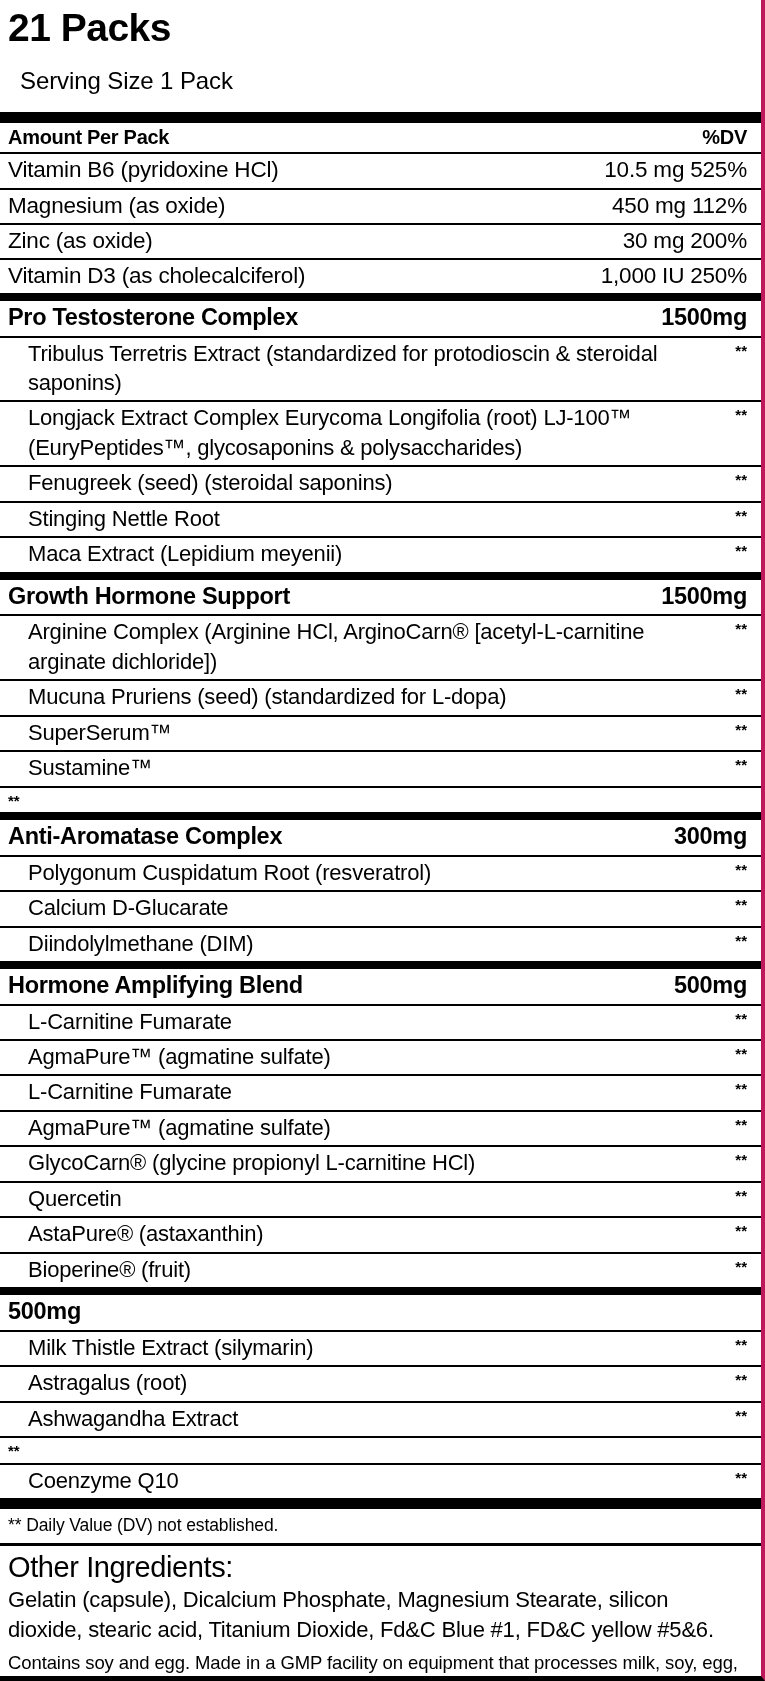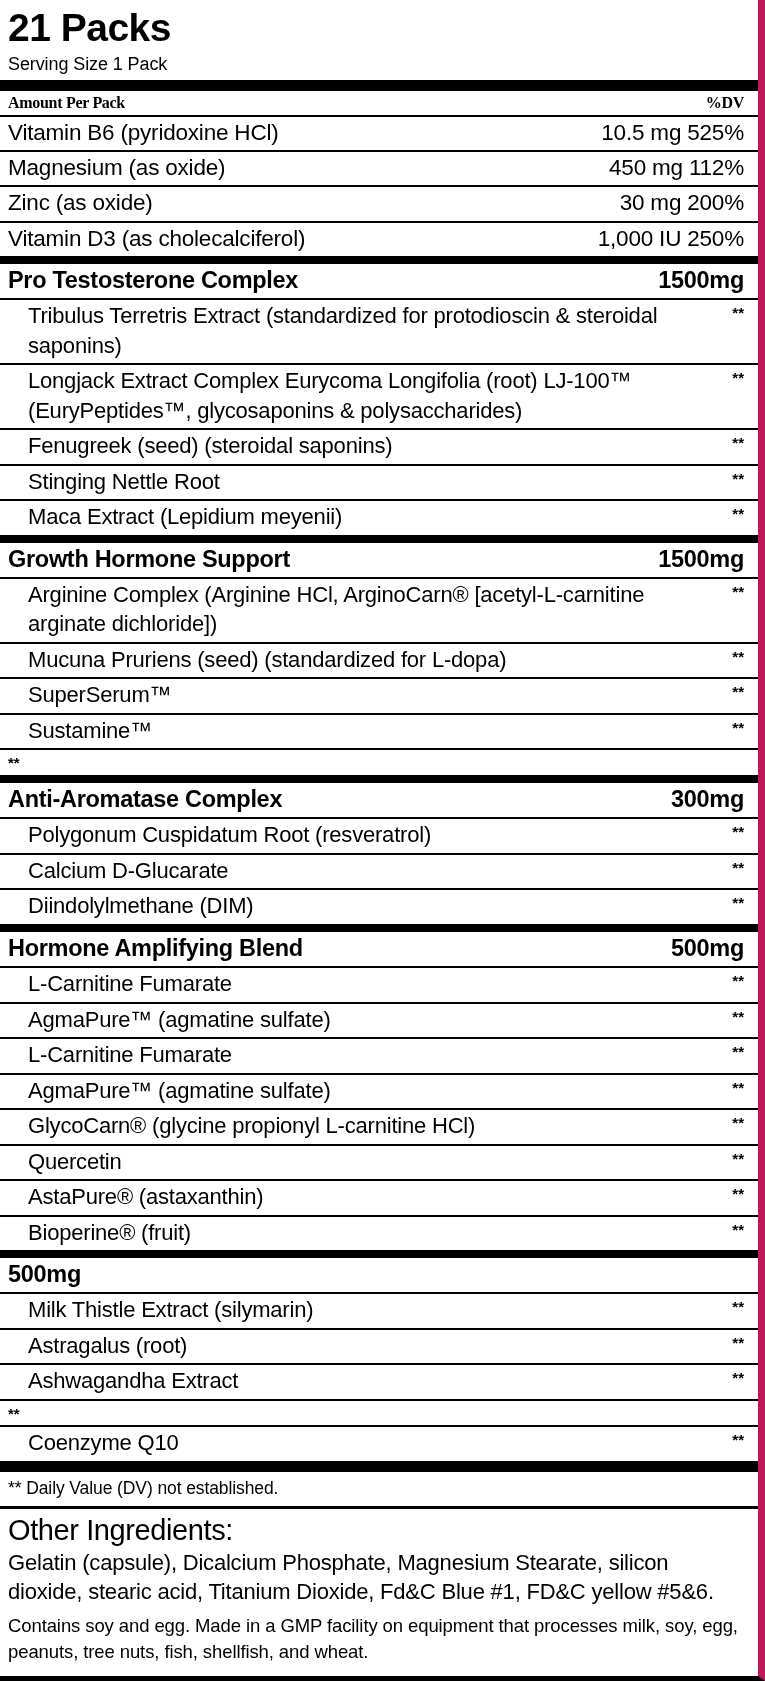--- a/index.html
+++ b/index.html
@@ -11,43 +11,43 @@
     font-family: "Liberation Sans", sans-serif;
     color: #000000;
     -webkit-font-smoothing: none;
   }
   .label {
     position: relative;
     width: 765px;
     height: 1681px;
     box-sizing: border-box;
     background: #ffffff;
-    border-right: 7px solid #be185d;
+    border-right: 4px solid #be185d;
     border-bottom: 5px solid #000;
     overflow: hidden;
   }
   .inner {
     padding: 0 14px 0 8px;
     box-sizing: border-box;
     width: 100%;
   }
 
   
   .title {
     font-size: 39px;
     font-weight: bold;
     letter-spacing: -0.5px;
     line-height: 1.0;
     padding-top: 8px;
     margin: 0;
   }
   .serving-line {
-    font-size: 18px;
+    font-size: 24px;
     line-height: 1.32;
-    margin: 0;
+    margin: 12px;
     letter-spacing: -0.1px;
   }
   .serving-block { padding-top: 6px; padding-bottom: 3px; }
 
   
   .bar-thick {
     height: 11px;
     background: #000;
     margin: 0;
   }
@@ -79,24 +79,23 @@
     line-height: 1.34;
     letter-spacing: -0.2px;
     white-space: nowrap;
     flex: 0 0 auto;
     text-align: center;
   }
 
   
   .row.head .name,
   .row.head .val {
-    font-size: 16px;
+    font-size: 20px;
     font-weight: bold;
     letter-spacing: -0.3px;
-    font-family: Liberation Serif, serif;
   }
 
   
   .row.nutrient .name { font-size: 22.5px; }
   .row.nutrient .val { font-size: 22.5px; margin-left: 12px; }
 
   
   .row.blend .name,
   .row.blend .val {
     font-size: 23.5px;

